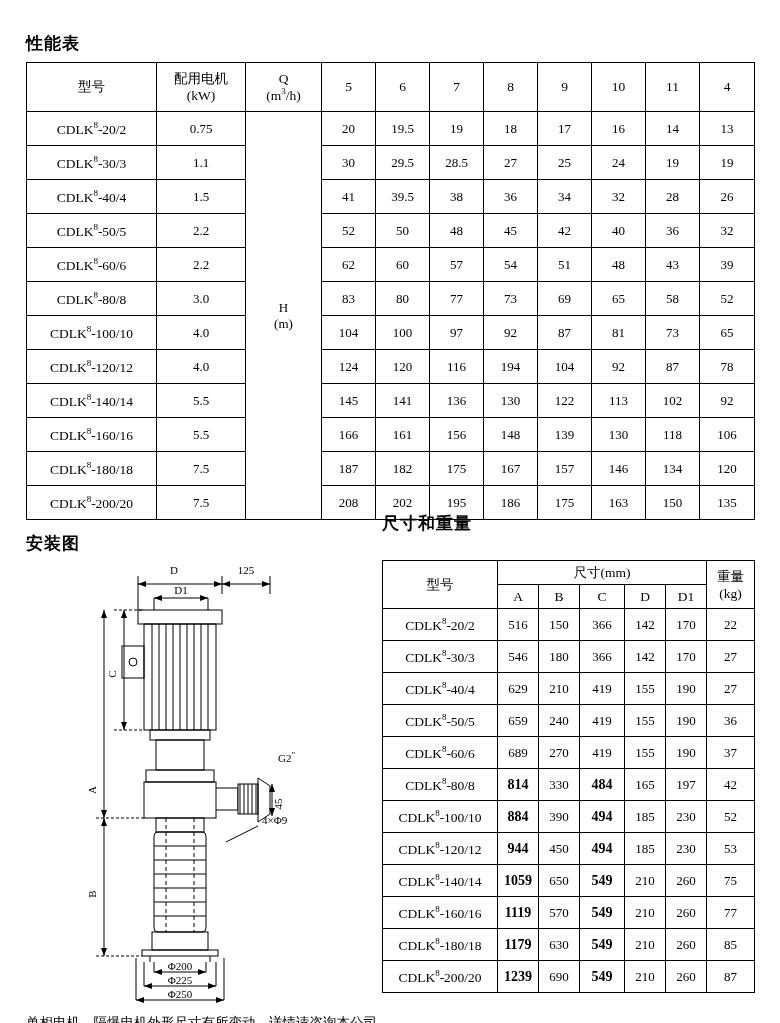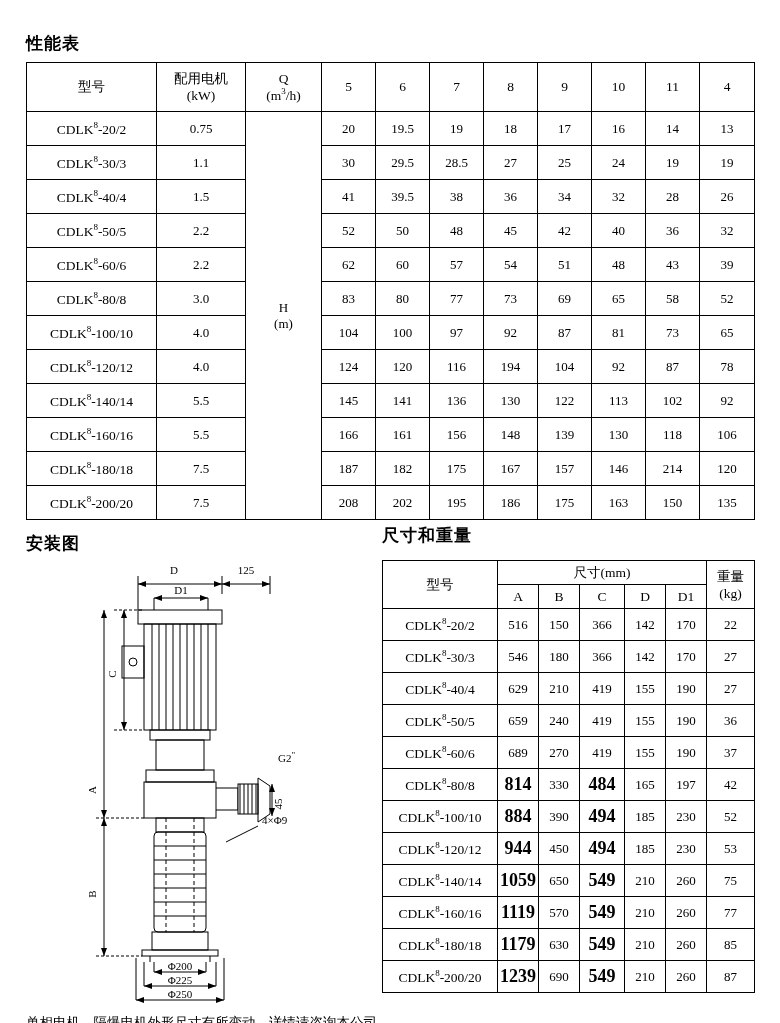--- a/index.html
+++ b/index.html
@@ -86,42 +86,42 @@
     position: absolute;
     left: 26px;
     top: 530px;
     width: 345px;
     height: 460px;
   }
   
   #dim-title {
     position: absolute;
     left: 382px;
-    top: 500px;
+    top: 488px;
   }
   #dim-table {
     position: absolute;
     left: 382px;
     top: 536px;
     width: 372px;
   }
   #dim-table td, #dim-table th {
     height: 31px;
     font-size: 13px;
   }
   #dim-table thead th {
     height: 23px;
     font-size: 13.5px;
   }
   #dim-table .model-cell {
     font-size: 13.5px;
   }
   #dim-table .bold-val {
     font-weight: bold;
-    font-size: 18px;
+    font-size: 14px;
   }
   
   #footnote {
     position: absolute;
     left: 26px;
     top: 990px;
     font-size: 13.5px;
     font-family: "Liberation Serif", serif;
   }
   svg text {
@@ -300,21 +300,21 @@
         </tr>
         <tr>
           <td class="model-cell"><span>CDLK</span><span class="sup">8</span><span>-180/18</span></td>
           <td>7.5</td>
           <td>187</td>
           <td>182</td>
           <td>175</td>
           <td>167</td>
           <td>157</td>
           <td>146</td>
-          <td>214</td>
+          <td>134</td>
           <td>120</td>
         </tr>
         <tr>
           <td class="model-cell"><span>CDLK</span><span class="sup">8</span><span>-200/20</span></td>
           <td>7.5</td>
           <td>208</td>
           <td>202</td>
           <td>195</td>
           <td>186</td>
           <td>175</td>

